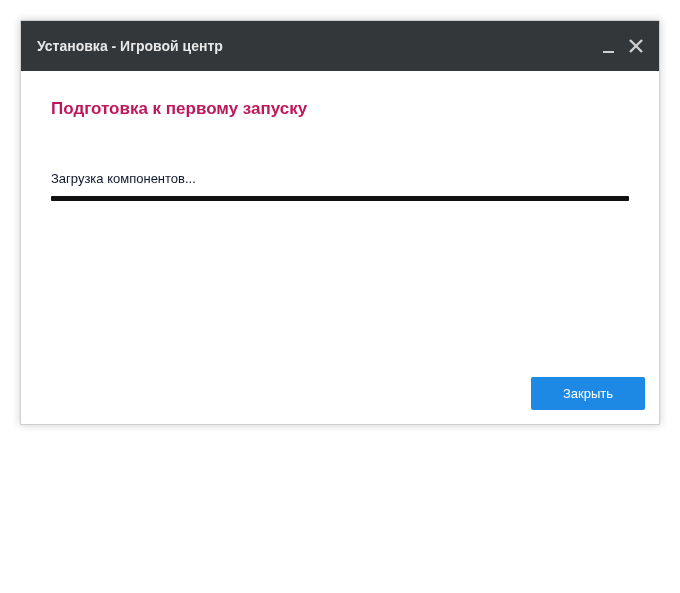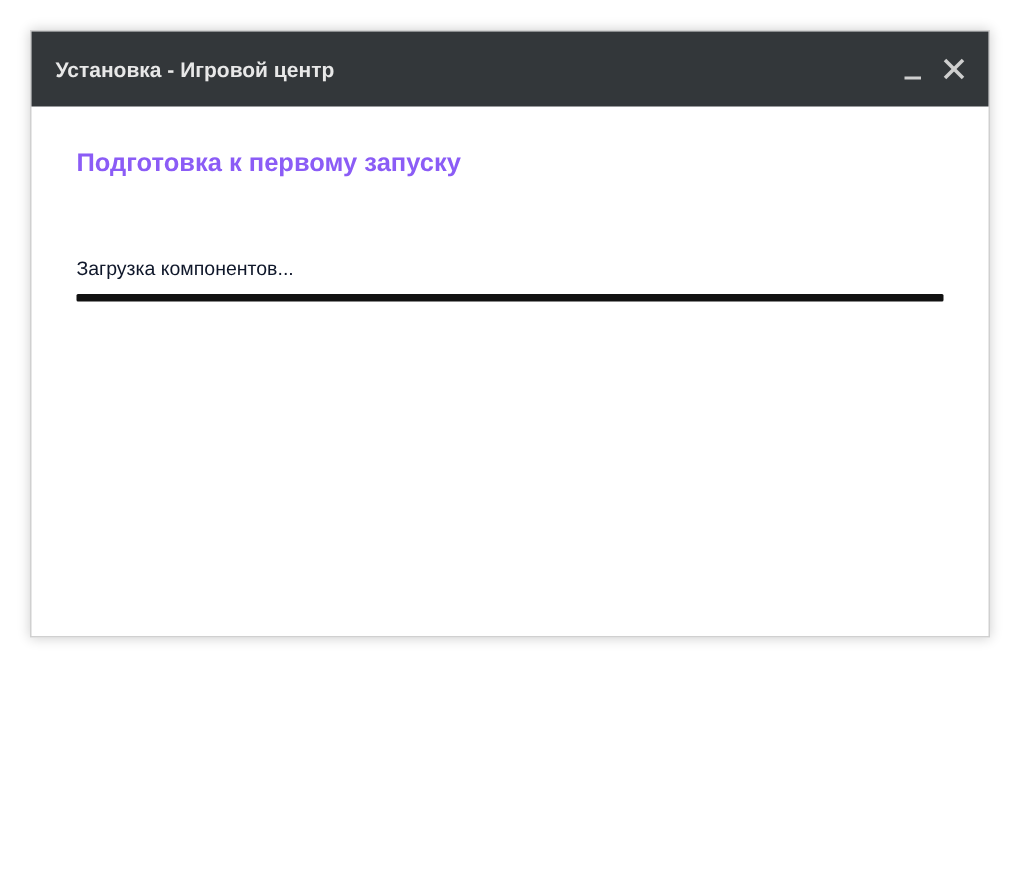--- a/index.html
+++ b/index.html
@@ -76,21 +76,21 @@
     }
     .body {
       flex: 1;
       padding: 28px 30px 0 30px;
       display: flex;
       flex-direction: column;
     }
     .heading {
       font-size: 17px;
       font-weight: 700;
-      color: #8b5cf6;
+      color: #be185d;
       margin-bottom: 52px;
     }
     .status-text {
       font-size: 13px;
       color: #0f172a;
       margin-bottom: 10px;
     }
     .progress-track {
       width: 100%;
       height: 5px;
@@ -130,13 +130,16 @@
           <line x1="14" y1="2" x2="2" y2="14"></line>
         </svg>
       </div>
     </div>
   </div>
   <div class="body">
     <div class="heading">Подготовка к первому запуску</div>
     <div class="status-text">Загрузка компонентов...</div>
     <div class="progress-track"></div>
   </div>
+  <div class="footer">
+    <button class="close-action-button">Закрыть</button>
+  </div>
 </div>
 
 </body></html>

